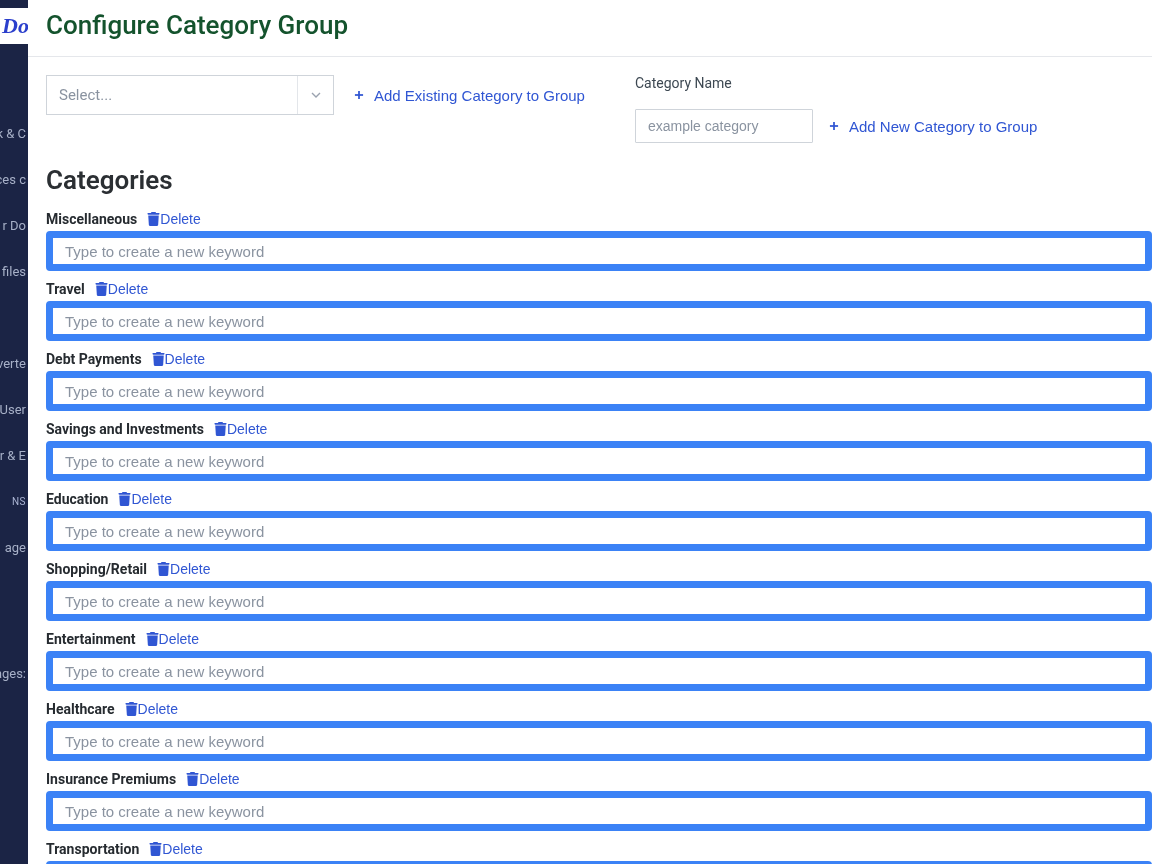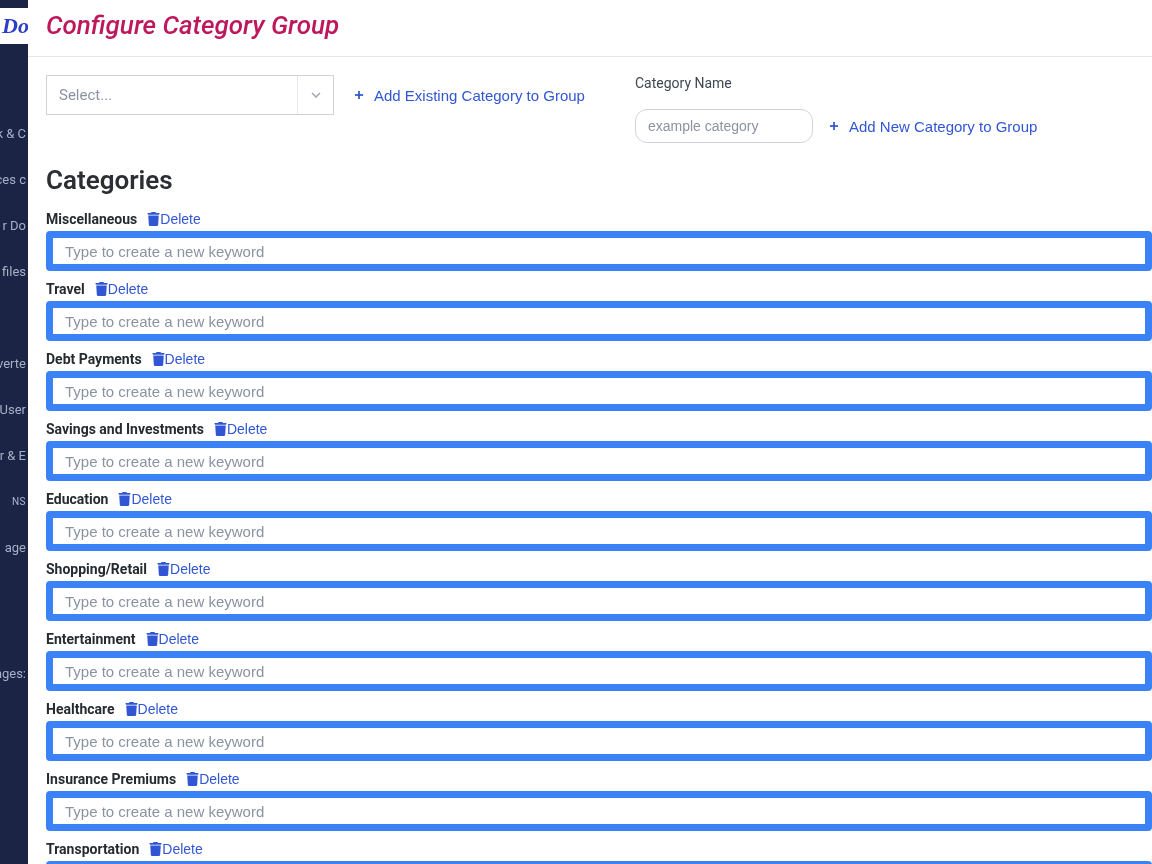--- a/index.html
+++ b/index.html
@@ -16,39 +16,39 @@
     background: #fff; color: #2b3fcc; font-family: "Brush Script MT", "Apple Chancery", cursive;
     font-size: 22px; line-height: 36px; font-style: italic; font-weight: 700; padding-left: 2px;
     white-space: nowrap;
   }
   .sidebar .navlist { position: absolute; top: 110px; left: 0; right: 0; }
   .sidebar .navitem { height: 46px; display: flex; align-items: center; justify-content: flex-end; padding-right: 2px; white-space: nowrap; overflow: hidden; }
   .sidebar .navhead { color:#aab4d3; font-size:10px; letter-spacing:.5px; text-transform:uppercase; }
 
   
   .main { position: absolute; left: 28px; top: 0; right: 0; bottom: 0; background: #fff; overflow: hidden; }
-  .page-title { font-size: 26px; font-weight: 500; color: #be185d; padding: 10px 0 16px 18px; font-style: italic; }
+  .page-title { font-size: 26px; font-weight: 500; color: #14532d; padding: 10px 0 16px 18px; }
   .divider { height: 1px; background: #e5e7eb; width: 100%; }
 
   .toprow { display: flex; align-items: flex-start; padding: 18px 18px 8px 18px; gap: 18px; }
 
   .select-box { position: relative; width: 288px; height: 40px; border: 1px solid #cfd4da; border-radius: 0; display: flex; align-items: center; padding: 0 40px 0 12px; color: #8a93a0; font-size: 15px; background: #fff; cursor: pointer; }
   .select-box .arrow { position: absolute; right: 0; top: 0; bottom: 0; width: 36px; border-left: 1px solid #e3e6ea; display: flex; align-items: center; justify-content: center; color: #9aa2af; }
   .select-box .arrow svg { width: 16px; height: 16px; }
 
   .linkbtn { display: inline-flex; align-items: center; gap: 8px; color: #3056d3; font-size: 15px; cursor: pointer; border: none; background: none; padding: 0; }
   .linkbtn svg { width: 14px; height: 14px; }
   .linkbtn .icon { color: #3056d3; display:inline-flex; }
 
   .add-existing-wrap { display: flex; align-items: center; height: 40px; }
 
   .newcat-col { display: flex; flex-direction: column; gap: 18px; }
   .newcat-col .label { font-size: 14px; color: #3d4852; }
   .newcat-row { display: flex; align-items: center; gap: 14px; }
-  .text-input { height: 34px; width: 178px; border: 1px solid #cfd4da; border-radius: 12px; padding: 0 12px; font-size: 14px; color: #495057; outline: none; }
+  .text-input { height: 34px; width: 178px; border: 1px solid #cfd4da; border-radius: 1px; padding: 0 12px; font-size: 14px; color: #495057; outline: none; }
   .text-input::placeholder { color: #8a93a0; }
 
   .section-title { font-size: 26px; font-weight: 600; color: #2b2f33; padding: 14px 0 6px 18px; }
 
   .cats { padding: 0 0 0 18px; }
   .catblock { margin-top: 10px; }
   .cathead { display: flex; align-items: center; gap: 10px; margin-bottom: 4px; }
   .catname { font-size: 14px; font-weight: 700; color: #262b30; }
   .del-link { display: inline-flex; align-items: center; gap: 0; color: #3056d3; font-size: 14px; cursor: pointer; border:none; background:none; padding:0; }
   .del-link svg { width: 13px; height: 14px; }

